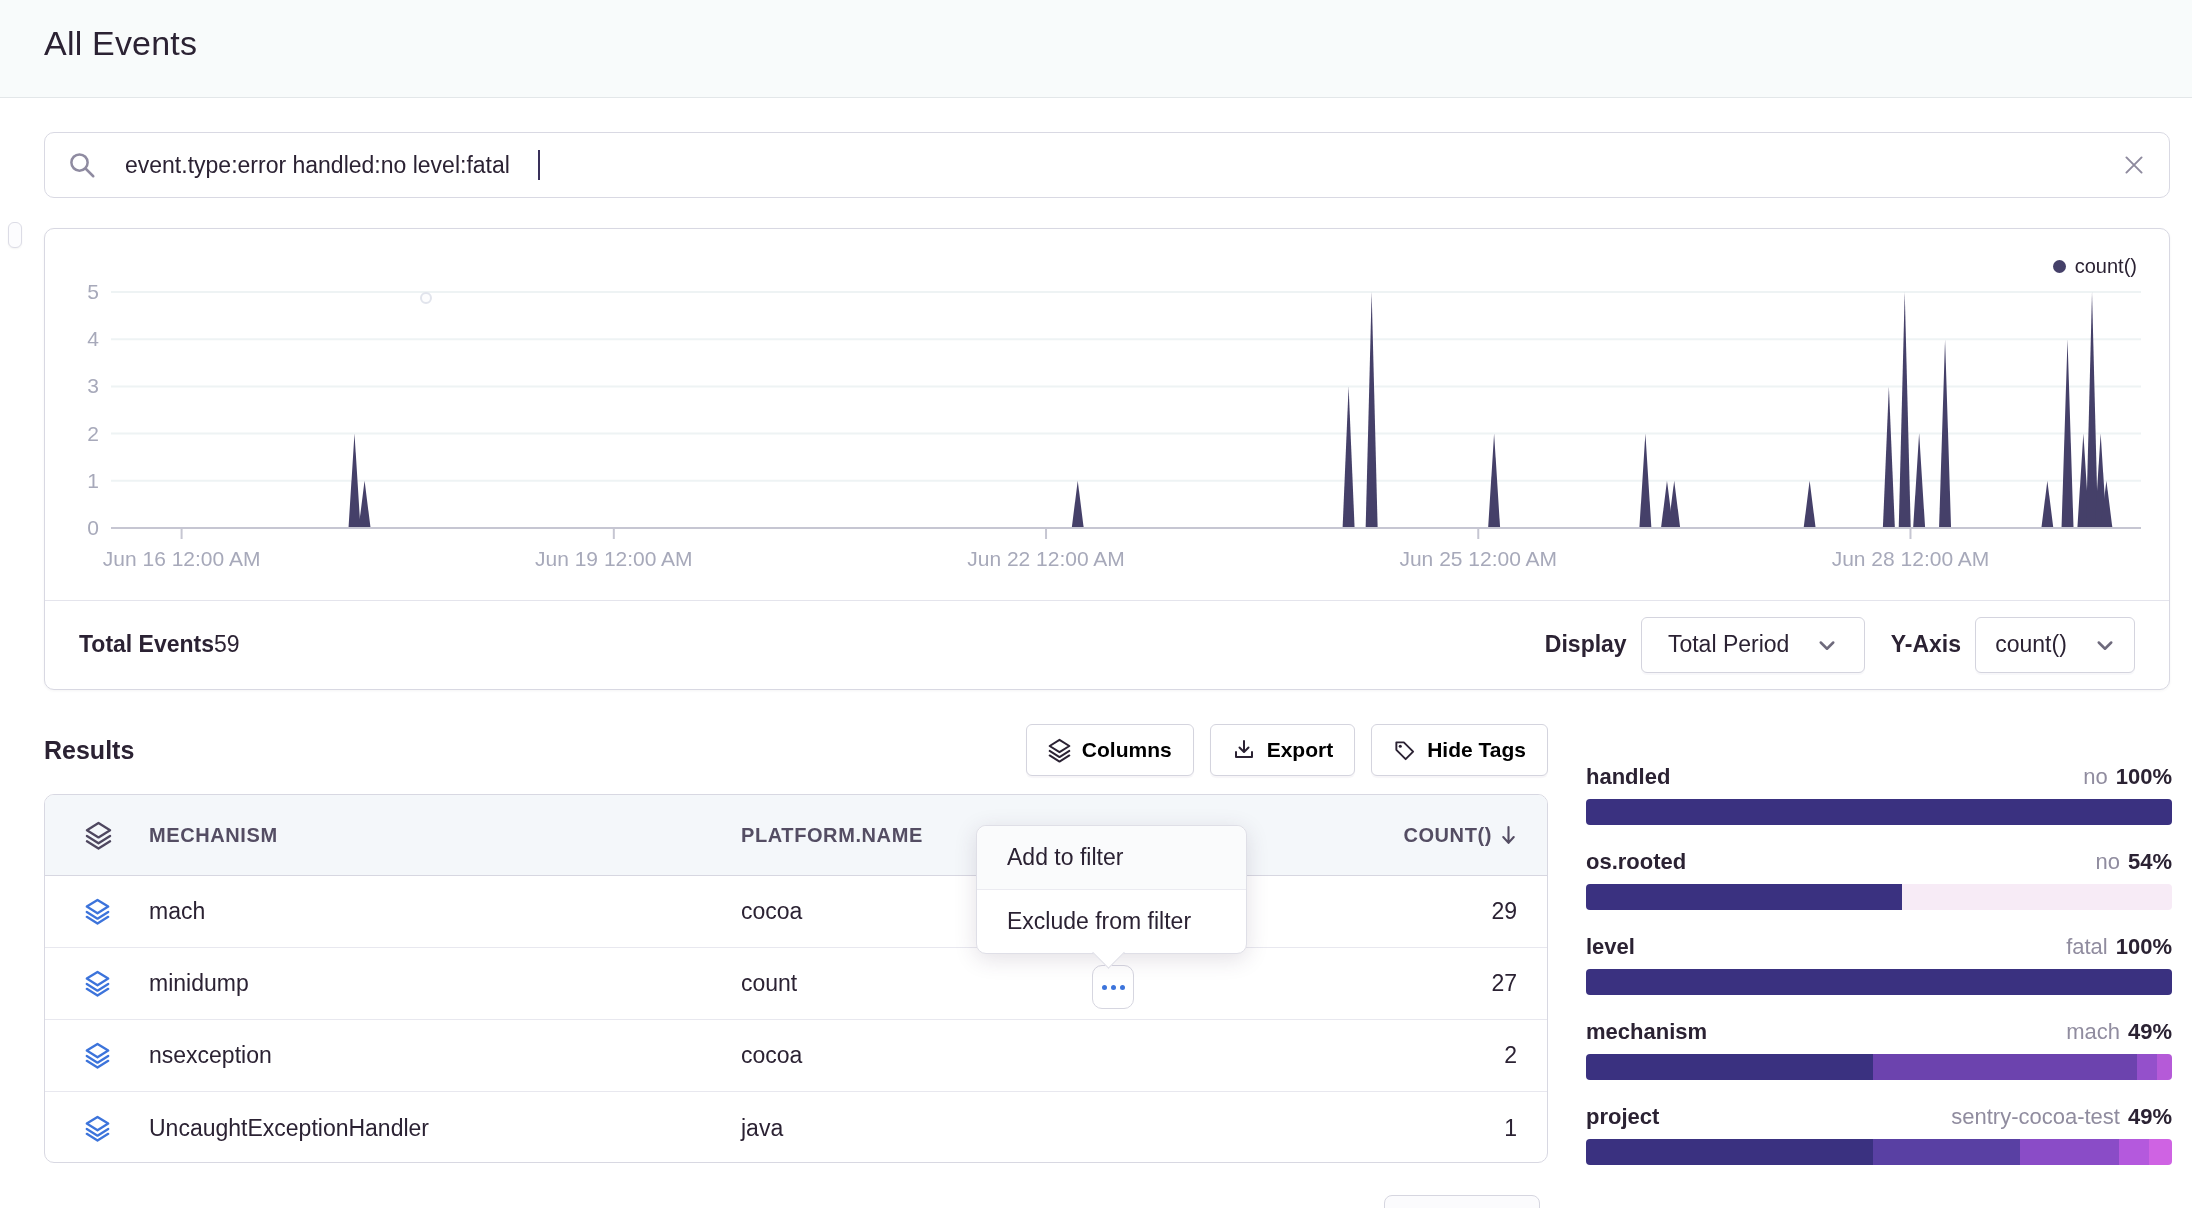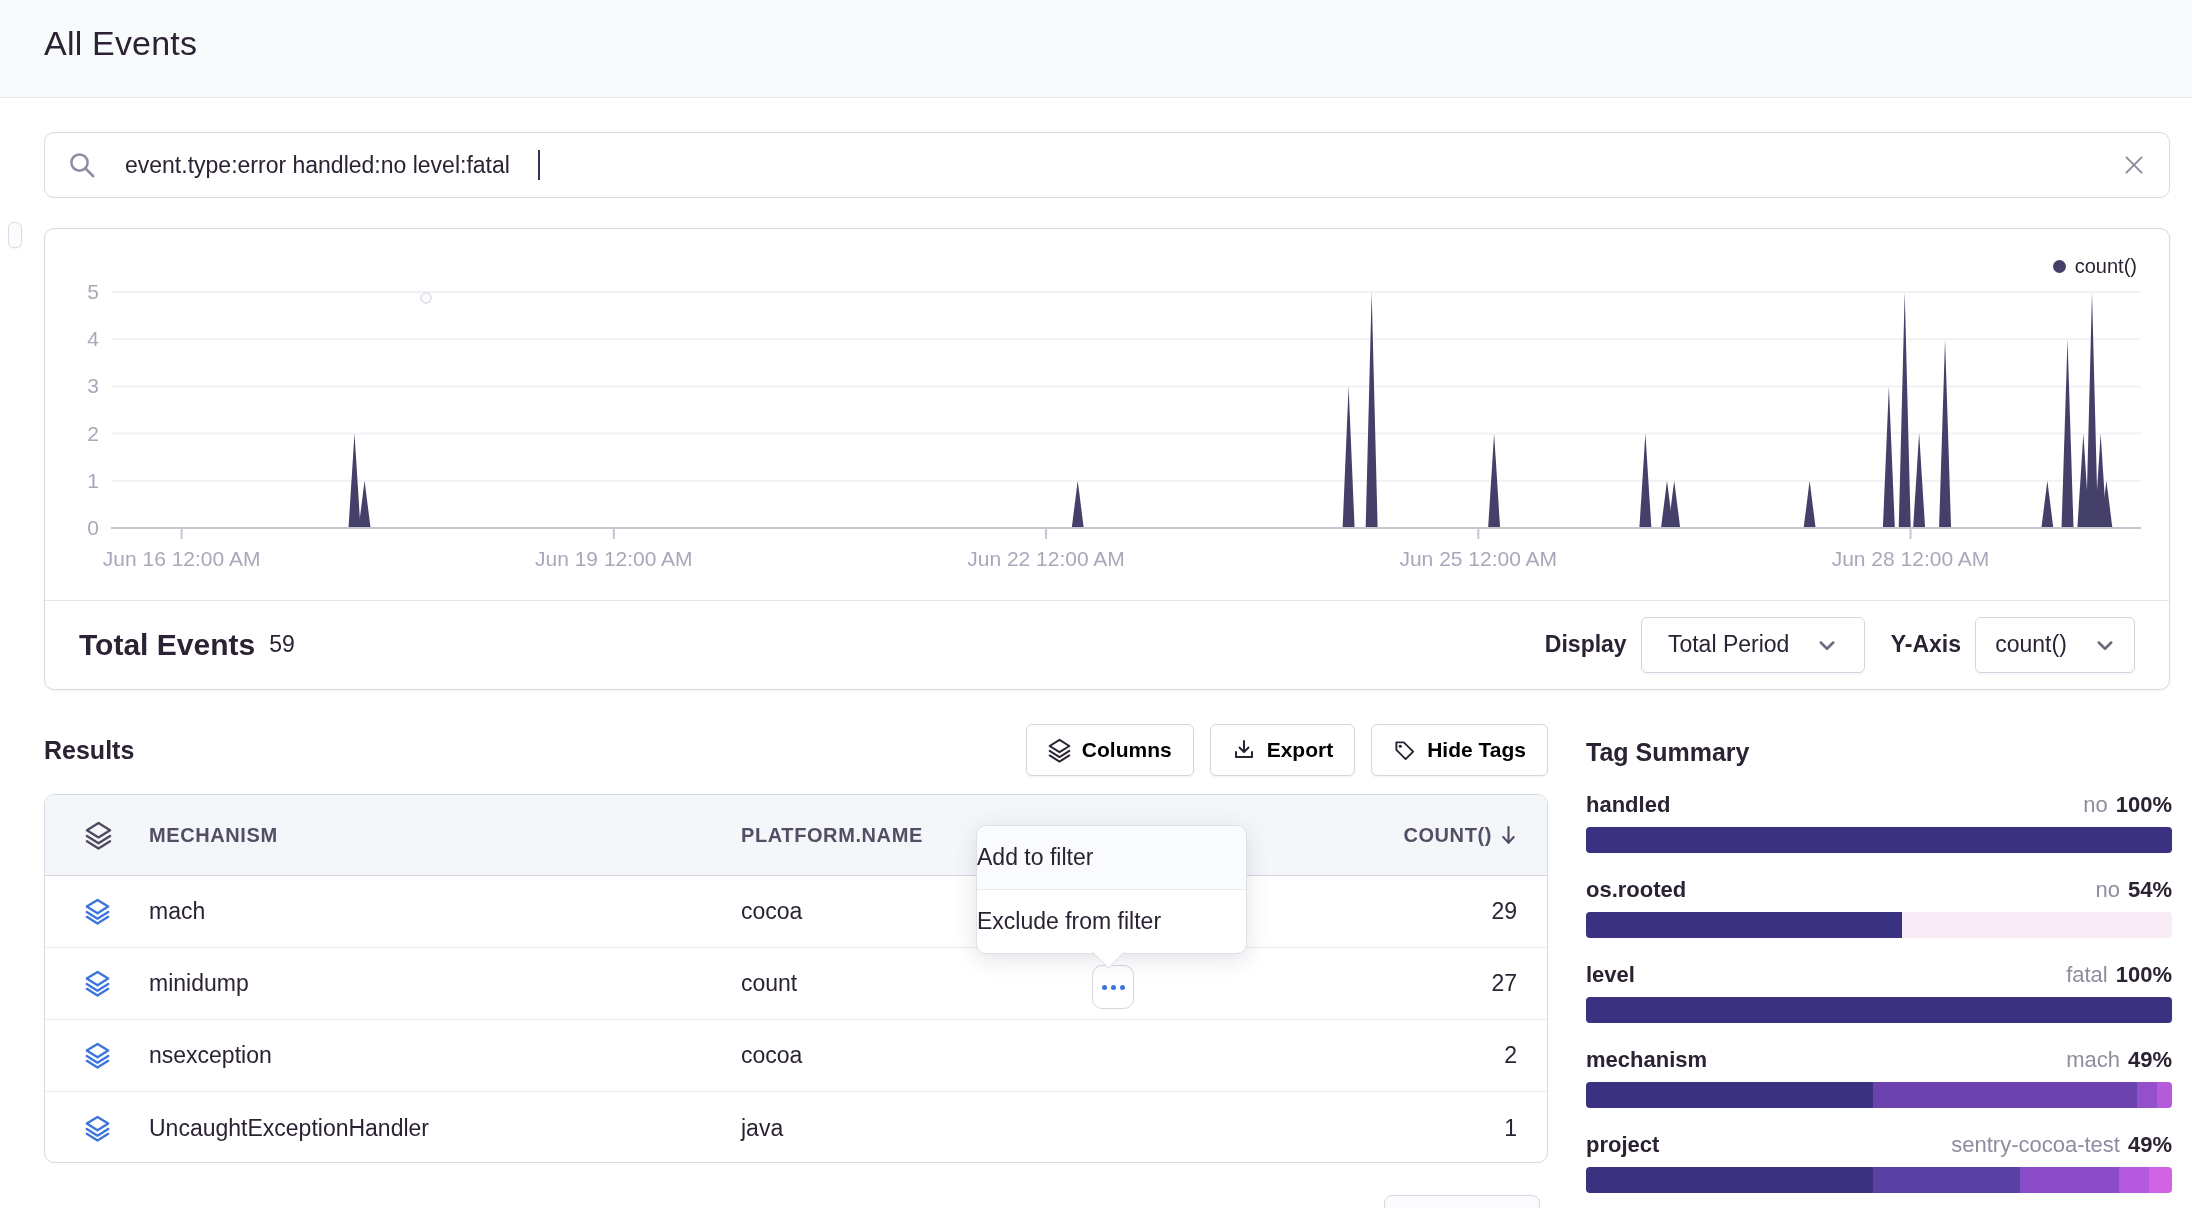--- a/index.html
+++ b/index.html
@@ -19,21 +19,21 @@
                border-radius:6px;background:#fcfcfe;box-shadow:0 1px 2px rgba(0,0,0,.05);}
   
   .chart-panel{position:absolute;left:44px;top:228px;width:2126px;height:462px;box-sizing:border-box;
                border:1px solid #d8d8e2;border-radius:10px;background:#fff;box-shadow:0 1px 3px rgba(40,30,60,.05);}
   #chart-svg{position:absolute;left:0;top:0;}
   .legend{position:absolute;top:26px;right:32px;display:flex;align-items:center;gap:9px;
           font-size:20px;font-weight:500;}
   .legend-dot{width:13px;height:13px;border-radius:50%;background:#454069;}
   .chart-footer{position:absolute;left:0;top:371px;width:100%;height:88px;box-sizing:border-box;
                 border-top:1px solid #e4e4ec;display:flex;align-items:center;padding:0 34px;}
-  .total-label{font-size:30px;font-weight:700;margin-right:14px;}
+  .total-label{font-size:23px;font-weight:700;}
   .total-value{font-size:23px;}
   .ctrl-label{font-size:23px;font-weight:700;}
   .sp{margin-left:auto;}
   .dropdown{height:56px;box-sizing:border-box;border:1px solid #d4d4de;border-radius:6px;background:#fff;
             display:flex;align-items:center;justify-content:center;gap:28px;font-size:23px;font-weight:500;
             box-shadow:0 2px 1px rgba(45,0,85,.03);}
   .dd-display{width:224px;margin:0 26px 0 14px;}
   .dd-yaxis{width:160px;margin-left:14px;}
   
   .results-header{position:absolute;left:44px;top:724px;width:1504px;height:52px;display:flex;align-items:center;}
@@ -53,21 +53,21 @@
   .count-head{display:flex;align-items:center;justify-content:flex-end;gap:8px;}
   .t-row{height:72px;border-bottom:1px solid #e8e8ef;display:grid;grid-template-columns:64px 592px 1fr 190px;
          align-items:center;box-sizing:border-box;padding:0 30px 0 40px;font-size:23px;}
   .t-row:last-child{border-bottom:none;}
   .count-cell{text-align:right;}
   .head-icon{color:#4f4860;display:flex;}
   .row-icon{color:#3d74db;display:flex;}
   
   .popup{position:absolute;left:976px;top:825px;width:271px;box-sizing:border-box;border:1px solid #dfdfe7;
          border-radius:10px;background:#fff;box-shadow:0 5px 22px rgba(64,50,80,.15);z-index:5;}
-  .popup-item{height:63px;display:flex;align-items:center;font-size:23px;}
+  .popup-item{height:63px;display:flex;align-items:center;padding-left:30px;font-size:23px;}
   .popup-item.first{background:#fafbfc;border-bottom:1px solid #ebebf1;border-radius:10px 10px 0 0;}
   .popup-item.last{border-radius:0 0 10px 10px;}
   .popup-caret{position:absolute;left:1097px;top:941px;width:22px;height:22px;background:#fff;
                transform:rotate(45deg);border-right:1px solid #dfdfe7;border-bottom:1px solid #dfdfe7;z-index:6;}
   .dots-btn{position:absolute;left:1092px;top:965px;width:42px;height:44px;box-sizing:border-box;
             border:1px solid #d6d6e0;border-radius:10px;background:#fff;display:flex;align-items:center;
             justify-content:center;gap:4px;z-index:3;}
   .dot{width:5px;height:5px;border-radius:50%;background:#3d74db;}
   
   .tag-summary{position:absolute;left:1586px;top:738px;width:586px;}
@@ -293,21 +293,20 @@
   <div class="popup-item last">Exclude from filter</div>
 </div>
 <div class="popup-caret"></div>
 <button class="dots-btn">
   <span class="dot"></span>
   <span class="dot"></span>
   <span class="dot"></span>
 </button>
 
 <aside class="tag-summary">
-  <div class="ts-title">Tag Summary</div>
 
   <div class="tag-block first">
     <div class="tag-line">
       <span class="tag-name">handled</span>
       <span class="tag-val">no</span>
       <span class="tag-pct">100%</span>
     </div>
     <div class="tag-bar">
         <div class="seg" style="width: 100%; background: rgb(58, 49, 128);"></div>
       </div>

